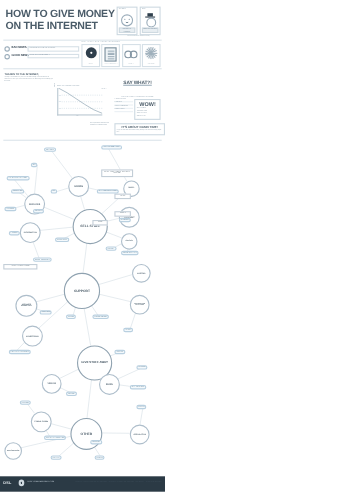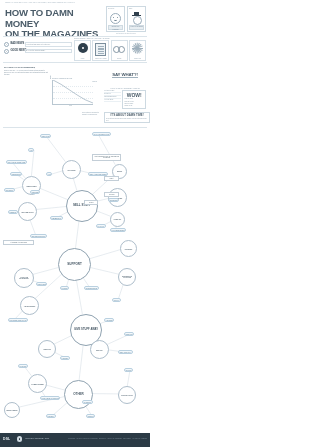--- a/index.html
+++ b/index.html
@@ -134,22 +134,22 @@
           text-align:right;letter-spacing:.05px;white-space:nowrap;overflow:hidden;}
 </style>
 </head>
 <body>
 
 <div class="page">
 
   <div class="abs topstrip">MONEY MAKING IDEAS 101 / HOW TO MAKE MONEY, BUT MOST PEOPLE TRY TO DO IT</div>
 
   <div class="abs title">
-    <div>HOW TO DAMN MONEY</div>
-    <div>ON THE MAGAZINES</div>
+    <div>HOW TO GIVE MONEY</div>
+    <div>ON THE INTERNET</div>
   </div>
 
   <div class="abs hcards">
     <div class="hcard">
       <div class="hlab">THE PAST</div>
       <div class="art">
         <div class="facecirc">
             <div class="facemouth"></div>
           </div>
       </div>

